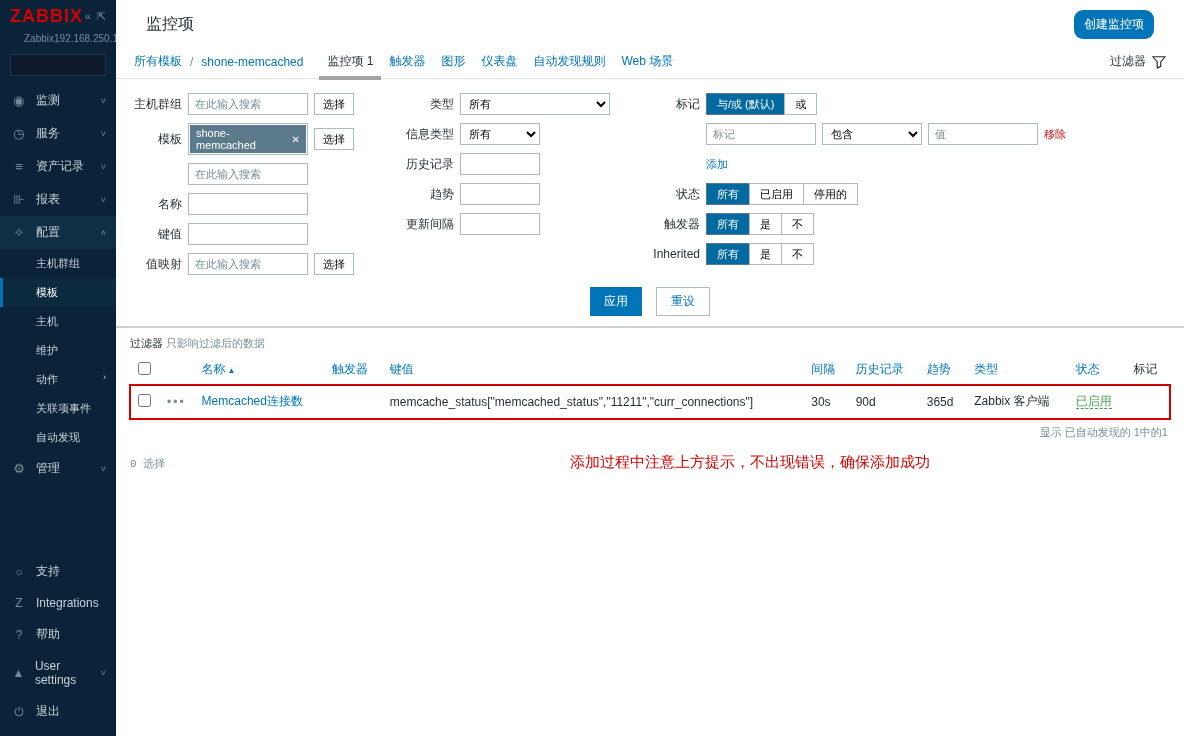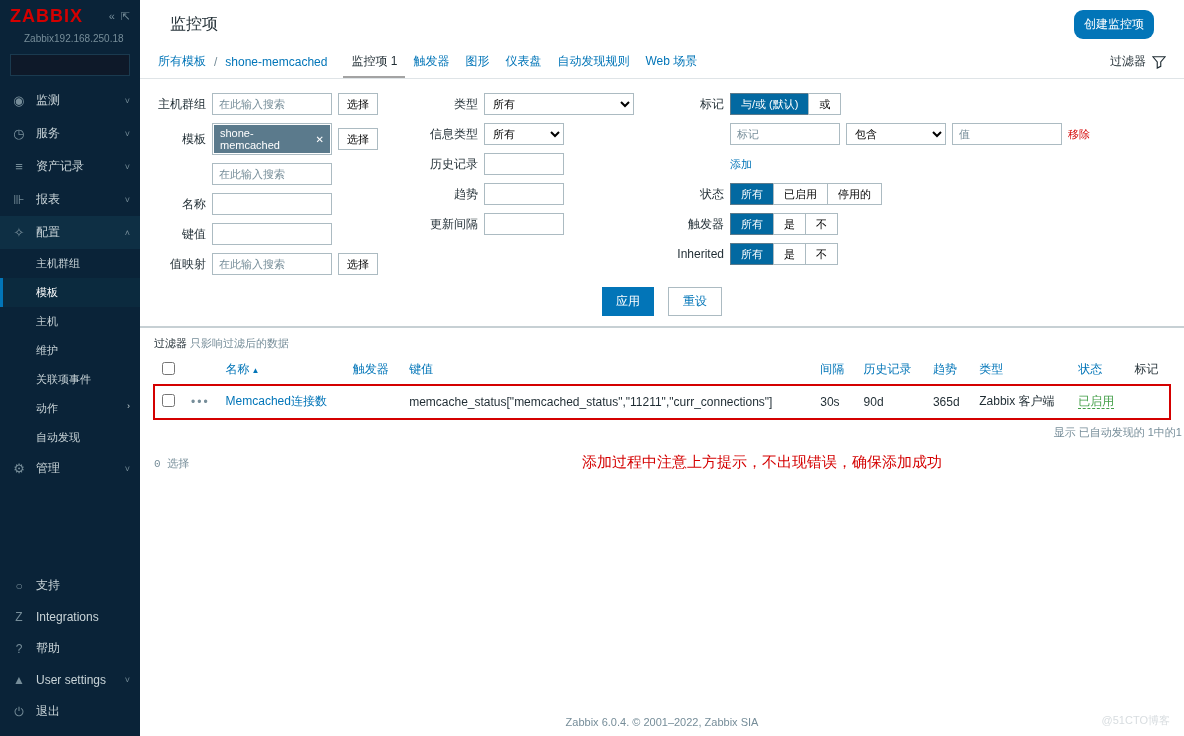--- a/index.html
+++ b/index.html
@@ -1,20 +1,20 @@
 <!DOCTYPE html>
 <html><head>
 <meta charset="utf-8">
 <style>
 * { box-sizing: border-box; margin: 0; padding: 0; font-family: Arial, "Microsoft YaHei", sans-serif; }
 body { font-size: 12px; color: #1f2c33; background: #fff; }
 .app { display: flex; width: 1184px; height: 736px; }
 
 
-.sidebar { width: 140px; background: #0a2338; color: #fff; display: flex; flex-direction: column; }
+.sidebar { width: 116px; background: #0a2338; color: #fff; display: flex; flex-direction: column; }
 .logo-row { display: flex; align-items: center; padding: 6px 10px; }
 .logo { color: #d40000; font-weight: bold; font-size: 18px; letter-spacing: 1px; }
 .logo-icons { margin-left: auto; color: #768d99; font-size: 11px; display: flex; gap: 6px; }
 .server { color: #768d99; font-size: 10px; padding: 0 24px 6px; }
 .search-box { margin: 4px 10px 8px; background: #0e1929; border: 1px solid #1a3a4f; height: 22px; display: flex; align-items: center; padding: 0 6px; }
 .search-box input { background: transparent; border: none; flex: 1; color: #fff; font-size: 11px; outline: none; }
 .search-icon { color: #768d99; font-size: 11px; }
 
 .menu { list-style: none; flex: 1; }
 .menu li { display: flex; align-items: center; padding: 8px 10px; color: #c9d4d8; cursor: pointer; font-size: 12px; }
@@ -32,21 +32,21 @@
 
 .main { flex: 1; display: flex; flex-direction: column; background: #fff; overflow: hidden; }
 .page-head { display: flex; align-items: center; padding: 10px 30px 6px; }
 .page-title { font-size: 16px; font-weight: normal; }
 .btn-primary { margin-left: auto; background: #0275b8; color: #fff; border: none; padding: 6px 10px; font-size: 12px; cursor: pointer; border-radius: 9px; }
 
 .subnav { display: flex; align-items: center; border-bottom: 1px solid #dfe4e7; padding: 0 14px; font-size: 12px; }
 .crumb { padding: 8px 4px; color: #0275b8; cursor: pointer; }
 .crumb-sep { padding: 8px 4px; color: #768d99; }
 .tab { padding: 8px 8px; color: #0275b8; cursor: pointer; }
-.tab.active { color: #1f2c33; border-bottom: 2px solid #a3a3a3; }
+.tab.active { color: #1f2c33; border-bottom: 4px solid #a3a3a3; }
 .filter-toggle { margin-left: auto; padding: 8px 4px; display: flex; align-items: center; gap: 6px; cursor: pointer; }
 .filter-toggle svg { width: 14px; height: 14px; }
 
 
 .filter { padding: 14px 14px 10px; border-bottom: 2px solid #c7d0d4; }
 .filter-grid { display: flex; gap: 40px; }
 .fcol { display: flex; flex-direction: column; gap: 8px; }
 .frow { display: flex; align-items: center; gap: 6px; min-height: 22px; }
 .flabel { width: 52px; text-align: right; color: #1f2c33; font-size: 12px; }
 .flabel.w { width: 60px; }
@@ -80,21 +80,21 @@
 .table th { text-align: left; padding: 6px 8px; font-weight: normal; color: #0275b8; border-bottom: 1px solid #dfe4e7; cursor: pointer; font-size: 12px; }
 .table th.nohdr { color: #1f2c33; cursor: default; }
 .table th .sort { font-size: 8px; margin-left: 2px; }
 .table td { padding: 8px 8px; border-bottom: 1px solid #ebeef0; }
 .table tr.datarow { outline: 2px solid #d40000; outline-offset: -1px; }
 .cb { width: 13px; height: 13px; }
 .dots { color: #768d99; letter-spacing: 2px; cursor: pointer; }
 .cell-link { color: #0275b8; cursor: pointer; }
 .status-on { color: #429e47; cursor: pointer; border-bottom: 1px dashed #429e47; }
 
-.table-foot { text-align: right; padding: 6px 2px; color: #768d99; font-size: 11px; }
+.table-foot { text-align: right; padding: 6px 16px; color: #768d99; font-size: 11px; }
 
 .bulk { display: flex; align-items: center; gap: 8px; padding: 10px 14px; }
 .bulk .cnt { color: #768d99; font-size: 11px; font-family: Liberation Mono, monospace; }
 .bulk button { border: 1px solid #c7d0d4; background: #f6f7f8; color: #a7b0b5; padding: 4px 10px; font-size: 11px; cursor: not-allowed; }
 
 .annotation { color: #d40000; font-size: 15px; text-align: center; padding: 0 14px 10px; margin-top: -28px; margin-left: 200px; }
 
 .footer { margin-top: auto; text-align: center; padding: 8px; color: #768d99; font-size: 11px; position: relative; }
 .watermark { position: absolute; right: 14px; bottom: 8px; color: #d8dde0; font-size: 11px; }
 </style>
@@ -141,22 +141,22 @@
           <span class="mi">✧</span>
           <span>配置</span>
           <span class="chev">˄</span>
         </li>
       </ul>
     <ul class="submenu" id="submenu">
         <li>主机群组</li>
         <li class="active">模板</li>
         <li>主机</li>
         <li>维护</li>
+        <li>动作<span style="float:right;font-size:9px">›</span></li>
         <li>关联项事件</li>
-        <li>动作<span style="float:right;font-size:9px">›</span></li>
         <li>自动发现</li>
       </ul>
     <ul class="menu">
         <li>
           <span class="mi">⚙</span>
           <span>管理</span>
           <span class="chev">˅</span>
         </li>
       </ul>
     <ul class="menu-bottom" id="menu-bottom">
@@ -350,18 +350,14 @@
         </tr>
       </tbody>
     </table>
     <div class="table-foot">显示 已自动发现的 1中的1</div>
 
     <div class="bulk">
       <span class="cnt">0 选择</span>
     </div>
     <div class="annotation">添加过程中注意上方提示，不出现错误，确保添加成功</div>
 
-    <div class="footer">
-      <span>Zabbix 6.0.4. © 2001–2022, Zabbix SIA</span>
-      <span class="watermark">@51CTO博客</span>
-    </div>
   </div>
 </div>
 
 </body></html>

